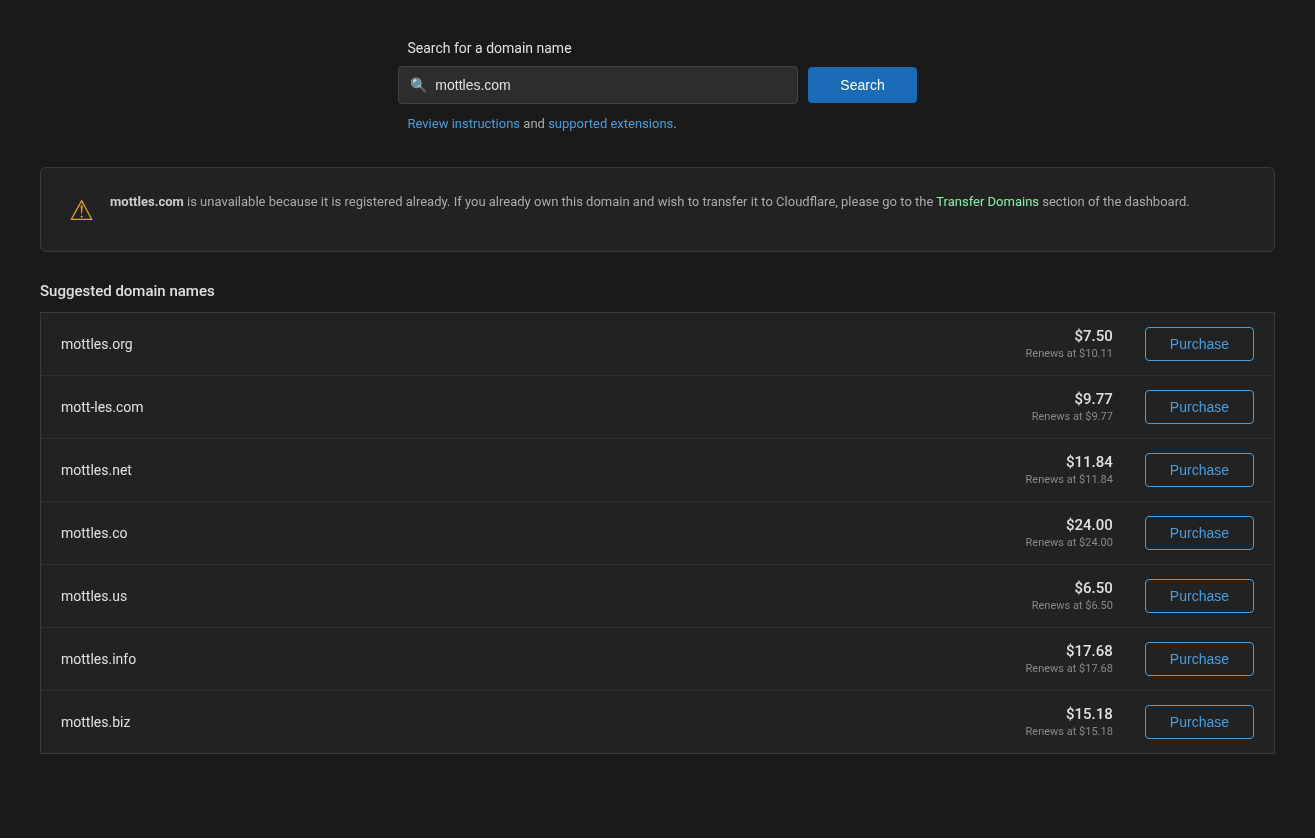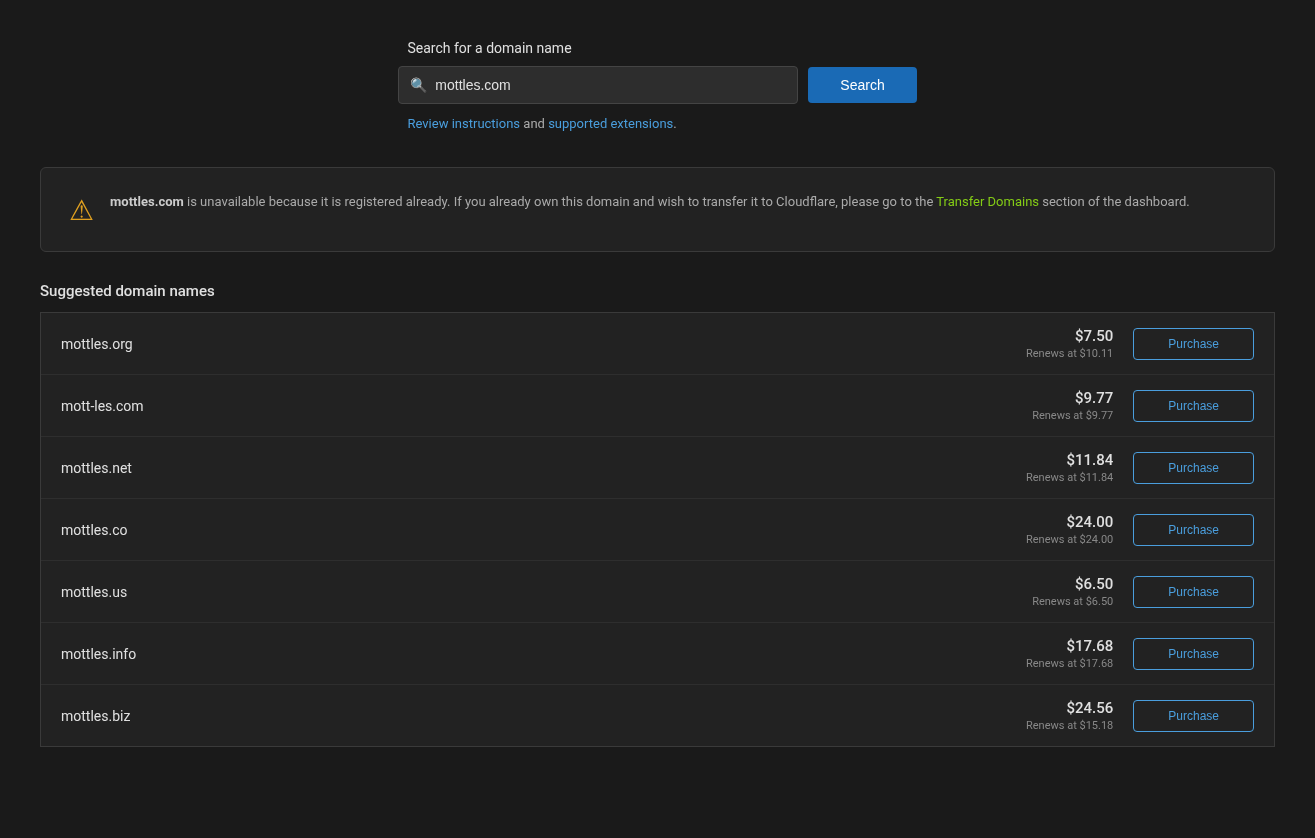--- a/index.html
+++ b/index.html
@@ -124,21 +124,21 @@
       font-size: 13px;
       color: #aaa;
       line-height: 1.6;
     }
 
     .unavailable-content p strong {
       color: #ccc;
     }
 
     .unavailable-content p a {
-      color: #84cc16;
+      color: #86efac;
       text-decoration: none;
     }
 
     .suggested-title {
       font-size: 15px;
       color: #e0e0e0;
       font-weight: 500;
       margin-bottom: 12px;
     }
 
@@ -161,47 +161,47 @@
       border-bottom: none;
     }
 
     .domain-name {
       font-size: 14px;
       color: #e0e0e0;
     }
 
     .domain-price-area {
       display: flex;
-      align-items: center;
-      gap: 20px;
+      align-items: flex-start;
+      gap: 32px;
     }
 
     .price-info {
       text-align: right;
     }
 
     .price-main {
       font-size: 15px;
       color: #e0e0e0;
       font-weight: 500;
     }
 
     .price-renew {
       font-size: 11px;
       color: #888;
       margin-top: 2px;
     }
 
     .purchase-btn {
-      padding: 8px 34px;
+      padding: 8px 24px;
       background-color: transparent;
       color: #4a9edd;
       border: 1px solid #4a9edd;
       border-radius: 4px;
-      font-size: 12px;
+      font-size: 14px;
       cursor: pointer;
       white-space: nowrap;
       min-width: 90px;
     }
   </style>
 </head>
 <body>
 
 <div class="page-container">
 
@@ -291,21 +291,21 @@
           <div class="price-main">$17.68</div>
           <div class="price-renew">Renews at $17.68</div>
         </div>
         <button class="purchase-btn">Purchase</button>
       </div>
     </div>
         <div class="domain-row">
       <span class="domain-name">mottles.biz</span>
       <div class="domain-price-area">
         <div class="price-info">
-          <div class="price-main">$24.56</div>
+          <div class="price-main">$15.18</div>
           <div class="price-renew">Renews at $15.18</div>
         </div>
         <button class="purchase-btn">Purchase</button>
       </div>
     </div>
       </div>
   </div>
 </div>
 
 </body></html>

